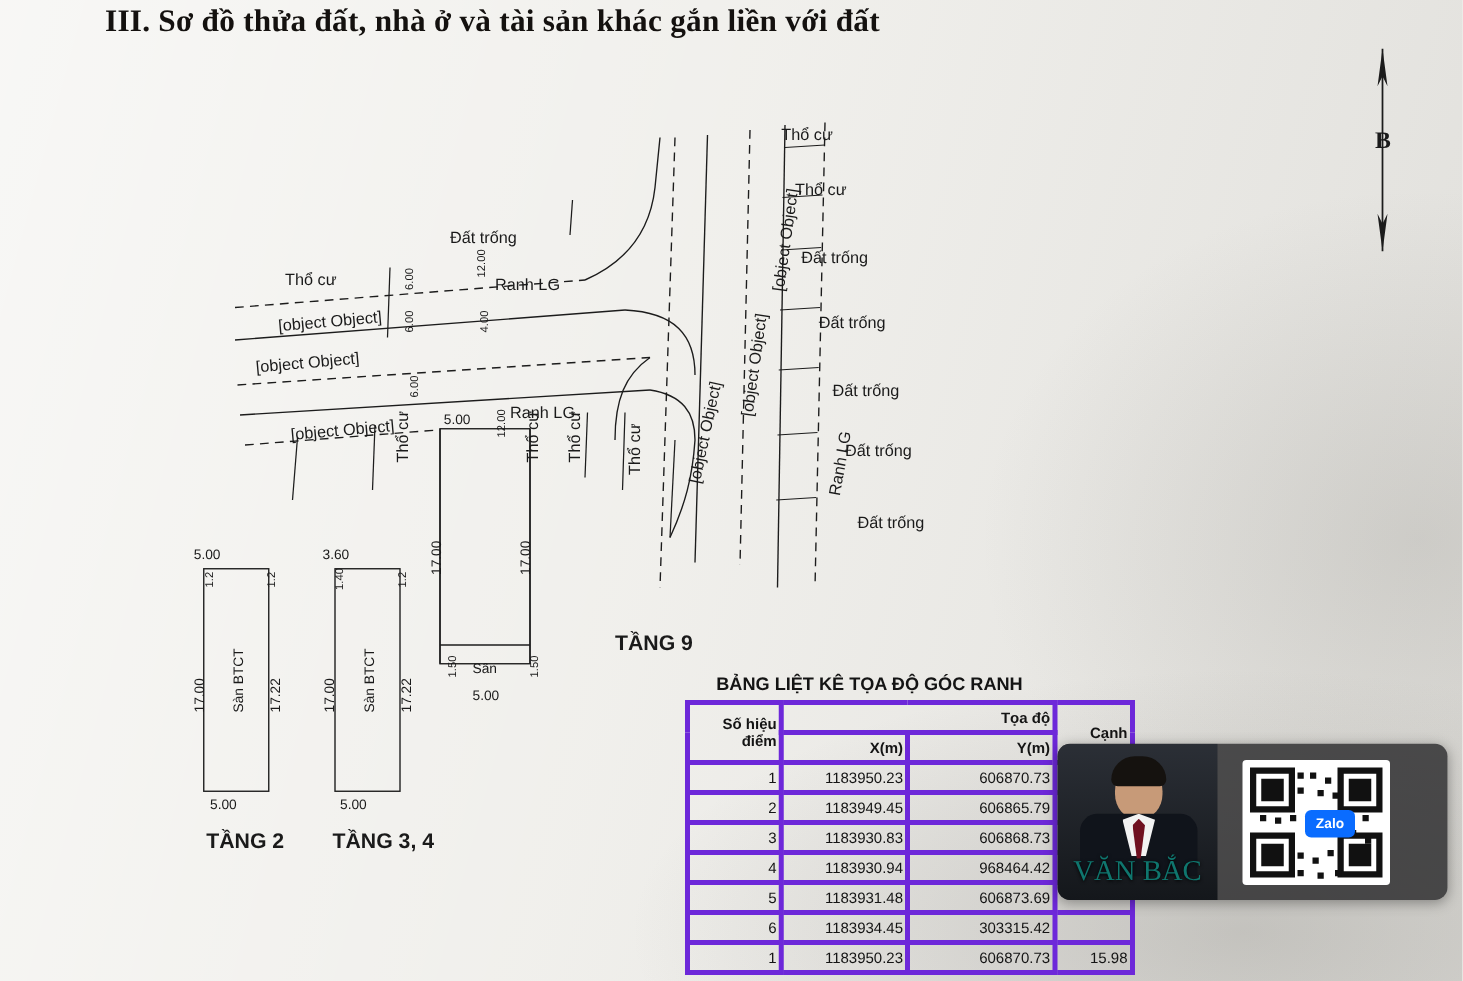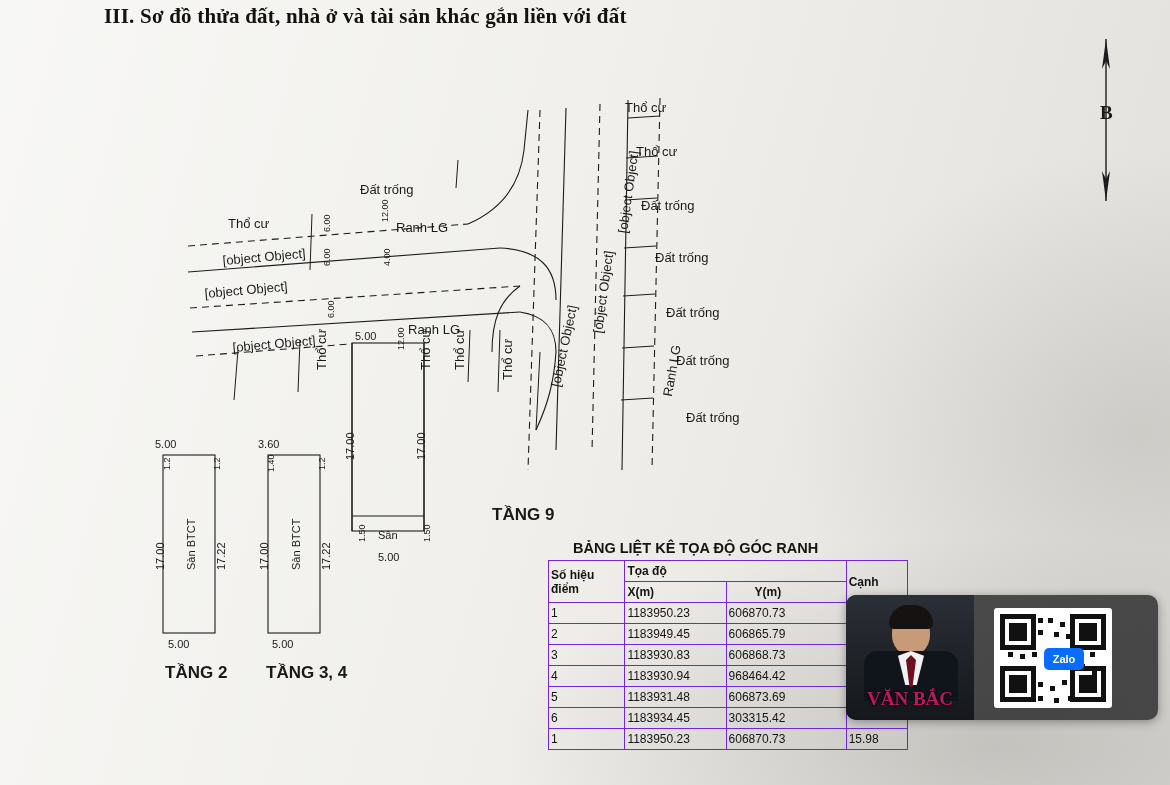--- a/index.html
+++ b/index.html
@@ -13,23 +13,23 @@
   
   .scan-shade{
     position:absolute;inset:0;
     background:
       radial-gradient(ellipse 700px 300px at 85% 95%, rgba(120,118,112,0.30), rgba(120,118,112,0) 70%),
       radial-gradient(ellipse 500px 400px at 97% 55%, rgba(140,138,132,0.25), rgba(140,138,132,0) 70%),
       linear-gradient(105deg, rgba(255,255,255,0.55) 0%, rgba(255,255,255,0.1) 45%, rgba(90,88,84,0.10) 100%);
     pointer-events:none;
   }
   .page-title{
-    position:absolute;left:104px;top:4px;
+    position:absolute;left:84px;top:4px;
     font-family:"Liberation Serif", serif;
-    font-weight:bold;font-size:21px;color:#14110f;
+    font-weight:bold;font-size:25px;color:#14110f;
     letter-spacing:.2px;
   }
   
   svg.plan{position:absolute;left:0;top:0;width:1170px;height:785px;}
   .lbl{
     position:absolute;
     font-family:"Liberation Sans", sans-serif;
     color:#1a1a1a;
     white-space:nowrap;
   }
@@ -45,22 +45,22 @@
     border-collapse:collapse;
     font-size:12px;color:#141414;
     background:transparent;
   }
   .coord-title{
     position:absolute;left:573px;top:540px;
     font-size:14.5px;font-weight:bold;color:#141414;
     font-family:"Liberation Sans", sans-serif;
   }
   .coord-table td,.coord-table th{
-    border:1px solid #6d28d9;
-    text-align:left;padding:3px 2px;font-weight:normal;
+    border:4px solid #6d28d9;
+    text-align:right;padding:3px 2px;font-weight:normal;
   }
   .coord-table th{font-weight:bold;font-size:12px;}
   .coord-table .num{font-size:12px;}
   .side-col{width:64px;}
 
   
   .wm{
     position:absolute;right:12px;bottom:65px;
     width:312px;height:125px;
     background:rgba(20,20,22,.72);
@@ -88,21 +88,21 @@
   .wm-photo .shirt{
     position:absolute;left:52px;top:56px;width:26px;height:34px;background:#f2f2f2;
     clip-path:polygon(50% 0,100% 14%,72% 100%,28% 100%,0 14%);
   }
   .wm-photo .tie{
     position:absolute;left:60px;top:60px;width:10px;height:32px;background:#6f1020;
     clip-path:polygon(50% 0,100% 16%,65% 100%,35% 100%,0 16%);
   }
   .wm-name{
     position:absolute;left:8px;bottom:10px;width:112px;text-align:center;
-    color:#be185d;font-weight:bold;font-size:19px;
+    color:#0f766e;font-weight:normal;font-size:23px;
     font-family:"Liberation Serif", serif;
     text-shadow:0 1px 3px #000;
   }
   .wm-qr{
     width:160px;height:104px;margin-left:8px;position:relative;
   }
   .qr-box{
     position:absolute;left:12px;top:2px;width:118px;height:100px;background:#fff;border-radius:3px;
   }
   .qr-eye{position:absolute;width:26px;height:26px;border:5px solid #111;background:#fff;}

